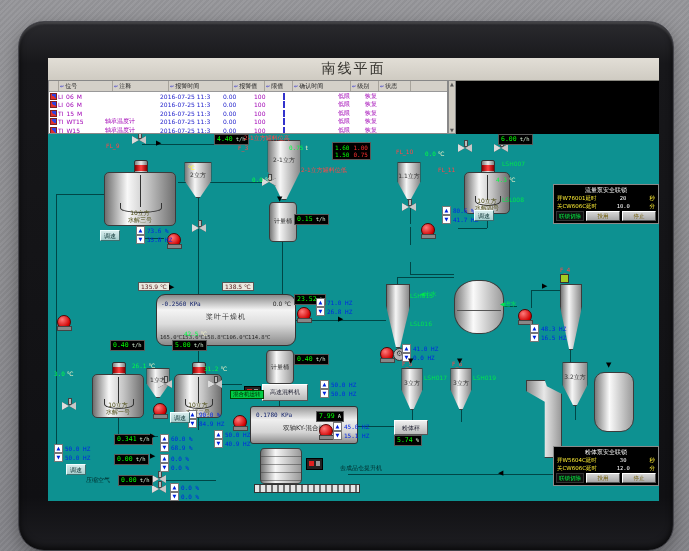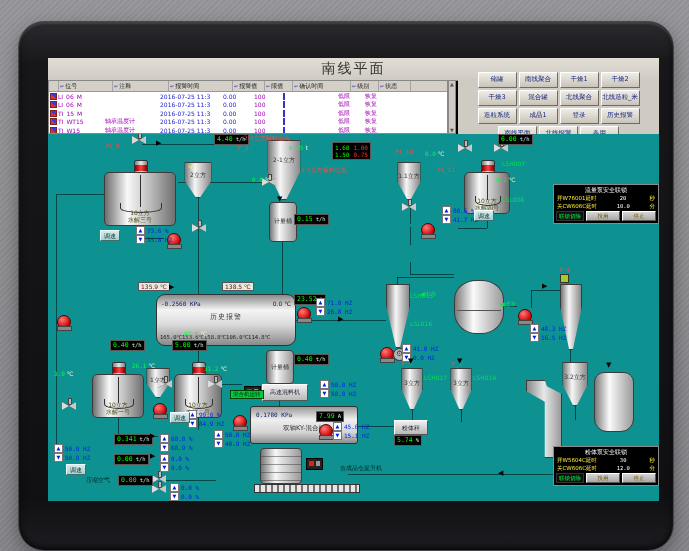--- a/index.html
+++ b/index.html
@@ -220,37 +220,20 @@
             <span class="ac" style="width:56px"><span class="cfi"></span></span>
             <span class="ac c-purp" style="width:26px">低限</span>
             <span class="ac c-purp" style="width:30px">恢复</span>
           </div>
         </div>
       <div class="ascroll">
           <span>▲</span>
           <span>▼</span>
         </div>
 
-      <div class="nav" id="nav">
-          <div class="navbtn">储罐</div>
-          <div class="navbtn">南线聚合</div>
-          <div class="navbtn">干燥1</div>
-          <div class="navbtn">干燥2</div>
-          <div class="navbtn">干燥3</div>
-          <div class="navbtn">混合罐</div>
-          <div class="navbtn">北线聚合</div>
-          <div class="navbtn">北线造粒_米</div>
-          <div class="navbtn">造粒系统</div>
-          <div class="navbtn">成品1</div>
-          <div class="navbtn">登录</div>
-          <div class="navbtn">历史报警</div>
-          <div class="navbtn">南线平面</div>
-          <div class="navbtn">北线报警</div>
-          <div class="navbtn">备用</div>
-        </div>
 
       <div class="diagram" id="diagram">
           <div class="it pipe" style="left: 94px; top: 10px; width: 72px; height: 1px;"></div>
           <div class="it pipe" style="left: 8px; top: 60px; width: 48px; height: 1px;"></div>
           <div class="it pipe" style="left: 8px; top: 60px; width: 1px; height: 252px;"></div>
           <div class="it pipe" style="left: 92px; top: 92px; width: 1px; height: 12px;"></div>
           <div class="it pipe" style="left: 92px; top: 104px; width: 24px; height: 1px;"></div>
           <div class="it pipe" style="left: 150px; top: 64px; width: 1px; height: 96px;"></div>
           <div class="it pipe" style="left: 130px; top: 48px; width: 90px; height: 1px;"></div>
           <div class="it pipe" style="left: 234px; top: 108px; width: 1px; height: 52px;"></div>
@@ -356,21 +339,21 @@
           </div>
           <div class="it drum" style="left: 212px; top: 314px; width: 40px; height: 34px;"></div>
           <div class="it cyclone" style="left: 338px; top: 150px; width: 22px; height: 62px;"></div>
           <div class="it cyclone" style="left: 512px; top: 150px; width: 20px; height: 64px;"></div>
           <div class="it dome" style="left: 406px; top: 146px; width: 48px; height: 52px;"></div>
           <div class="it silo" style="left: 546px; top: 238px; width: 38px; height: 58px;"></div>
           <div class="it chute" style="left: 478px; top: 246px; width: 34px; height: 76px;"></div>
           <div class="it dryer" style="left: 108px; top: 160px; width: 138px; height: 50px;">
             <span class="kpa">-0.2560 KPa</span>
             <span class="tr">0.0 ℃</span>
-          <span class="ttl">历史报警</span>
+          <span class="ttl">桨叶干燥机</span>
           <span class="tmps">165.0℃153.6℃158.8℃106.0℃114.8℃</span>
           </div>
           <div class="it mixer" style="left: 202px; top: 272px; width: 106px; height: 36px;">
             <span class="m1">0.1780  KPa</span>
             <span class="m2">双轴KY-混合机</span>
           </div>
           <div class="it box3d" style="left: 214px; top: 250px; width: 44px; height: 15px;">高速混料机</div>
           <div class="it box3d" style="left: 346px; top: 286px; width: 32px; height: 13px;">粉体秤</div>
           <div class="it conveyor" style="left: 206px; top: 350px; width: 104px; height: 7px;"></div>
           <div class="it motorbox" style="left: 196px; top: 252px;">

